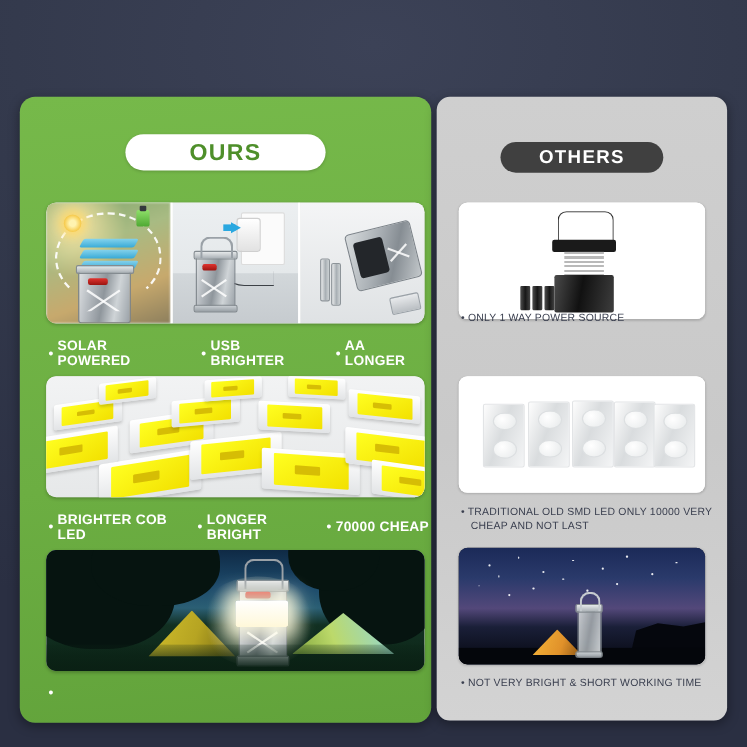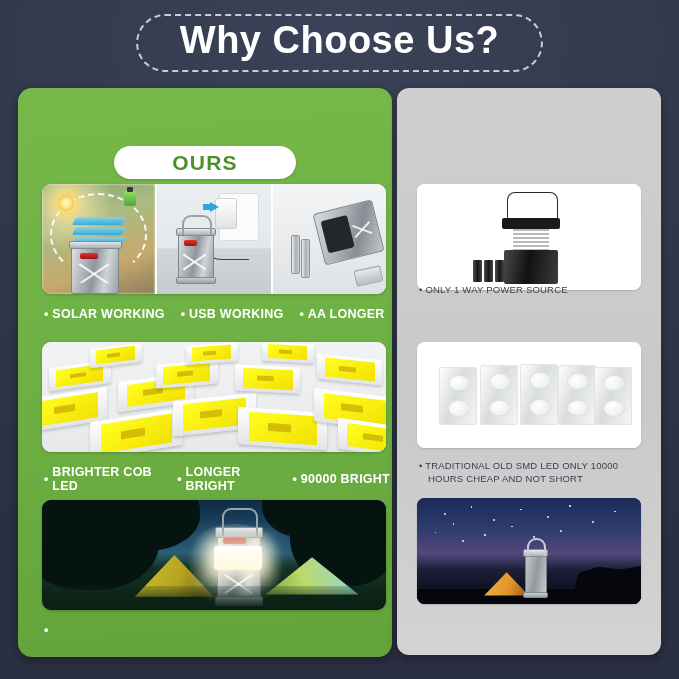--- a/index.html
+++ b/index.html
@@ -39,21 +39,21 @@
   }
   #others-panel{
     left:397px;top:88px;width:264px;height:567px;
     background:linear-gradient(180deg,#cfcfcf 0%,#c9c9c9 55%,#d3d3d3 100%);
     border-radius:12px;
     box-shadow:0 3px 10px rgba(0,0,0,.35);
   }
 
   
   .badge-row{position:absolute;left:0;width:100%;display:flex;justify-content:center;}
-  #ours-badge-row{top:58px;}
+  #ours-badge-row{top:34px;}
   #others-badge-row{top:41px;}
   .badge{
     border-radius:22px;
     font-size:21px;font-weight:600;letter-spacing:1.2px;
     display:flex;align-items:center;justify-content:center;
   }
   #ours-badge{
     background:#ffffff;color:#4e8f2a;
     width:182px;height:33px;
     box-shadow:0 1px 3px rgba(0,0,0,.18);
@@ -236,25 +236,20 @@
   .smd{position:absolute;background:linear-gradient(110deg,#fdfdfd,#d9dcde 45%,#f4f5f6);
     border:1px solid #e2e4e6;border-radius:2px;}
   .smd-dot{position:absolute;background:radial-gradient(circle at 38% 34%,#ffffff,#e6e9ea);
     border-radius:50%;border:1px solid #dcdfe1;}
 </style>
 </head>
 <body>
 
 <div id="page">
 
-  <div class="title-wrap">
-    <div class="title-pill">
-      <div class="title-text">Why Choose Us?</div>
-    </div>
-  </div>
 
   <div class="panel" id="ours-panel">
 
     <div class="badge-row" id="ours-badge-row">
       <div class="badge" id="ours-badge">OURS</div>
     </div>
 
     <div class="l-img" id="l-img-1">
       <div class="triptych">
         <div class="tri-cell">
@@ -299,24 +294,24 @@
             <div class="lan-open-hole"></div>
             <div class="lan-x" style="left:56%;top:22%;width:36%;height:56%;"></div>
           </div>
           <div class="lid"></div>
         </div>
       </div>
     </div>
 
     <div class="l-caption" id="l-cap-1">
       <span class="seg">• </span>
-        <span>SOLAR WORKING</span>
+        <span>SOLAR POWERED</span>
       <span class="gap"></span>
       <span class="seg">• </span>
-        <span>USB  WORKING</span>
+        <span>USB  BRIGHTER</span>
       <span class="gap"></span>
       <span class="seg">• </span>
         <span>AA  LONGER</span>
     </div>
 
     <div class="l-img" id="l-img-2">
       <div class="cob-bg"></div>
       <div class="cob" style="left:-4%;top:46%;width:23%;height:30%;transform:skewY(-9deg);">
           <div class="cob-face"></div>
         </div>
@@ -362,23 +357,23 @@
     </div>
 
     <div class="l-caption" id="l-cap-2">
       <span class="seg">• </span>
         <span>BRIGHTER COB LED</span>
       <span class="gap"></span>
       <span class="seg">• </span>
         <span>LONGER BRIGHT</span>
       <span class="gap"></span>
       <span class="seg">• </span>
-        <span class="bold-num">90000</span>
+        <span class="bold-num">70000</span>
         <span class="seg"> </span>
-        <span>BRIGHT</span>
+        <span>CHEAP</span>
     </div>
 
     <div class="l-img" id="l-img-3">
       <div class="camp-bg"></div>
       <div class="camp-tree" style="left:-6%;top:-12%;width:40%;height:94%;"></div>
       <div class="camp-tree" style="left:12%;top:-26%;width:34%;height:72%;"></div>
       <div class="camp-tree" style="right:-4%;top:-18%;width:32%;height:96%;"></div>
       <div class="camp-tree" style="right:12%;top:-30%;width:24%;height:64%;"></div>
       <div class="tent tent-y" style="left:27%;top:50%;width:23%;height:38%;"></div>
       <div class="tent tent-b" style="right:8%;top:52%;width:27%;height:34%;"></div>
@@ -395,20 +390,23 @@
       <div style="position:absolute;left:0;bottom:0;width:100%;height:22%;background:linear-gradient(180deg,rgba(11,36,22,.2),#0a2014);"></div>
     </div>
 
     <div class="l-caption" id="l-cap-3">
       <span class="seg">• </span>
     </div>
   </div>
 
   <div class="panel" id="others-panel">
 
+    <div class="badge-row" id="others-badge-row">
+      <div class="badge" id="others-badge">OTHERS</div>
+    </div>
 
     <div class="r-img" id="r-img-1">
       <div class="ol-bg"></div>
       <div class="ol-handle" style="left:40%;top:8%;width:22%;height:26%;"></div>
       <div class="ol-cap" style="left:38%;top:32%;width:26%;height:10%;"></div>
       <div class="ol-coil" style="left:43%;top:42%;width:16%;height:22%;"></div>
       <div class="ol-body" style="left:39%;top:62%;width:24%;height:32%;"></div>
       <div class="ol-batt" style="left:25%;top:72%;width:4%;height:20%;"></div>
       <div class="ol-batt" style="left:30%;top:72%;width:4%;height:20%;"></div>
       <div class="ol-batt" style="left:35%;top:72%;width:4%;height:20%;"></div>
@@ -434,21 +432,21 @@
       <div class="smd" style="left:63%;top:22%;width:16%;height:54%;">
         <div class="smd-dot" style="left:22%;top:12%;width:56%;height:26%;"></div>
         <div class="smd-dot" style="left:22%;top:58%;width:56%;height:26%;"></div>
       </div>
       <div class="smd" style="left:79%;top:24%;width:16%;height:52%;">
         <div class="smd-dot" style="left:22%;top:12%;width:56%;height:26%;"></div>
         <div class="smd-dot" style="left:22%;top:58%;width:56%;height:26%;"></div>
       </div>
     </div>
     <div class="r-caption" id="r-cap-2">
-      • <span>TRADITIONAL OLD SMD LED ONLY 10000 HOURS CHEAP AND NOT SHORT</span>
+      • <span>TRADITIONAL OLD SMD LED ONLY 10000 VERY CHEAP AND NOT LAST</span>
     </div>
 
     <div class="r-img" id="r-img-3">
       <div class="night-bg"></div>
       <div class="star" style="left:12%;top:14%;width:2px;height:2px;"></div>
       <div class="star" style="left:24%;top:8%;width:1.5px;height:1.5px;"></div>
       <div class="star" style="left:34%;top:20%;width:2px;height:2px;"></div>
       <div class="star" style="left:46%;top:10%;width:1.5px;height:1.5px;"></div>
       <div class="star" style="left:58%;top:17%;width:2px;height:2px;"></div>
       <div class="star" style="left:68%;top:7%;width:1.5px;height:1.5px;"></div>
@@ -464,15 +462,18 @@
       <div class="cliff"></div>
       <div class="ground"></div>
       <div class="tent-o" style="left:30%;top:70%;width:20%;height:22%;"></div>
       <div class="lantern" style="left:48%;top:52%;width:9%;height:40%;">
         <div class="lan-body" style="background:linear-gradient(100deg,#cfd3d6,#9aa0a5 50%,#d6dadd);opacity:.95;"></div>
         <div class="lan-top"></div>
           <div class="lan-bot"></div>
         <div class="lan-handle" style="border-color:#c7ccd0;"></div>
       </div>
     </div>
+    <div class="r-caption" id="r-cap-3">
+      • <span>NOT VERY BRIGHT &amp; SHORT WORKING TIME</span>
+    </div>
   </div>
 
 </div>
 
 </body></html>

